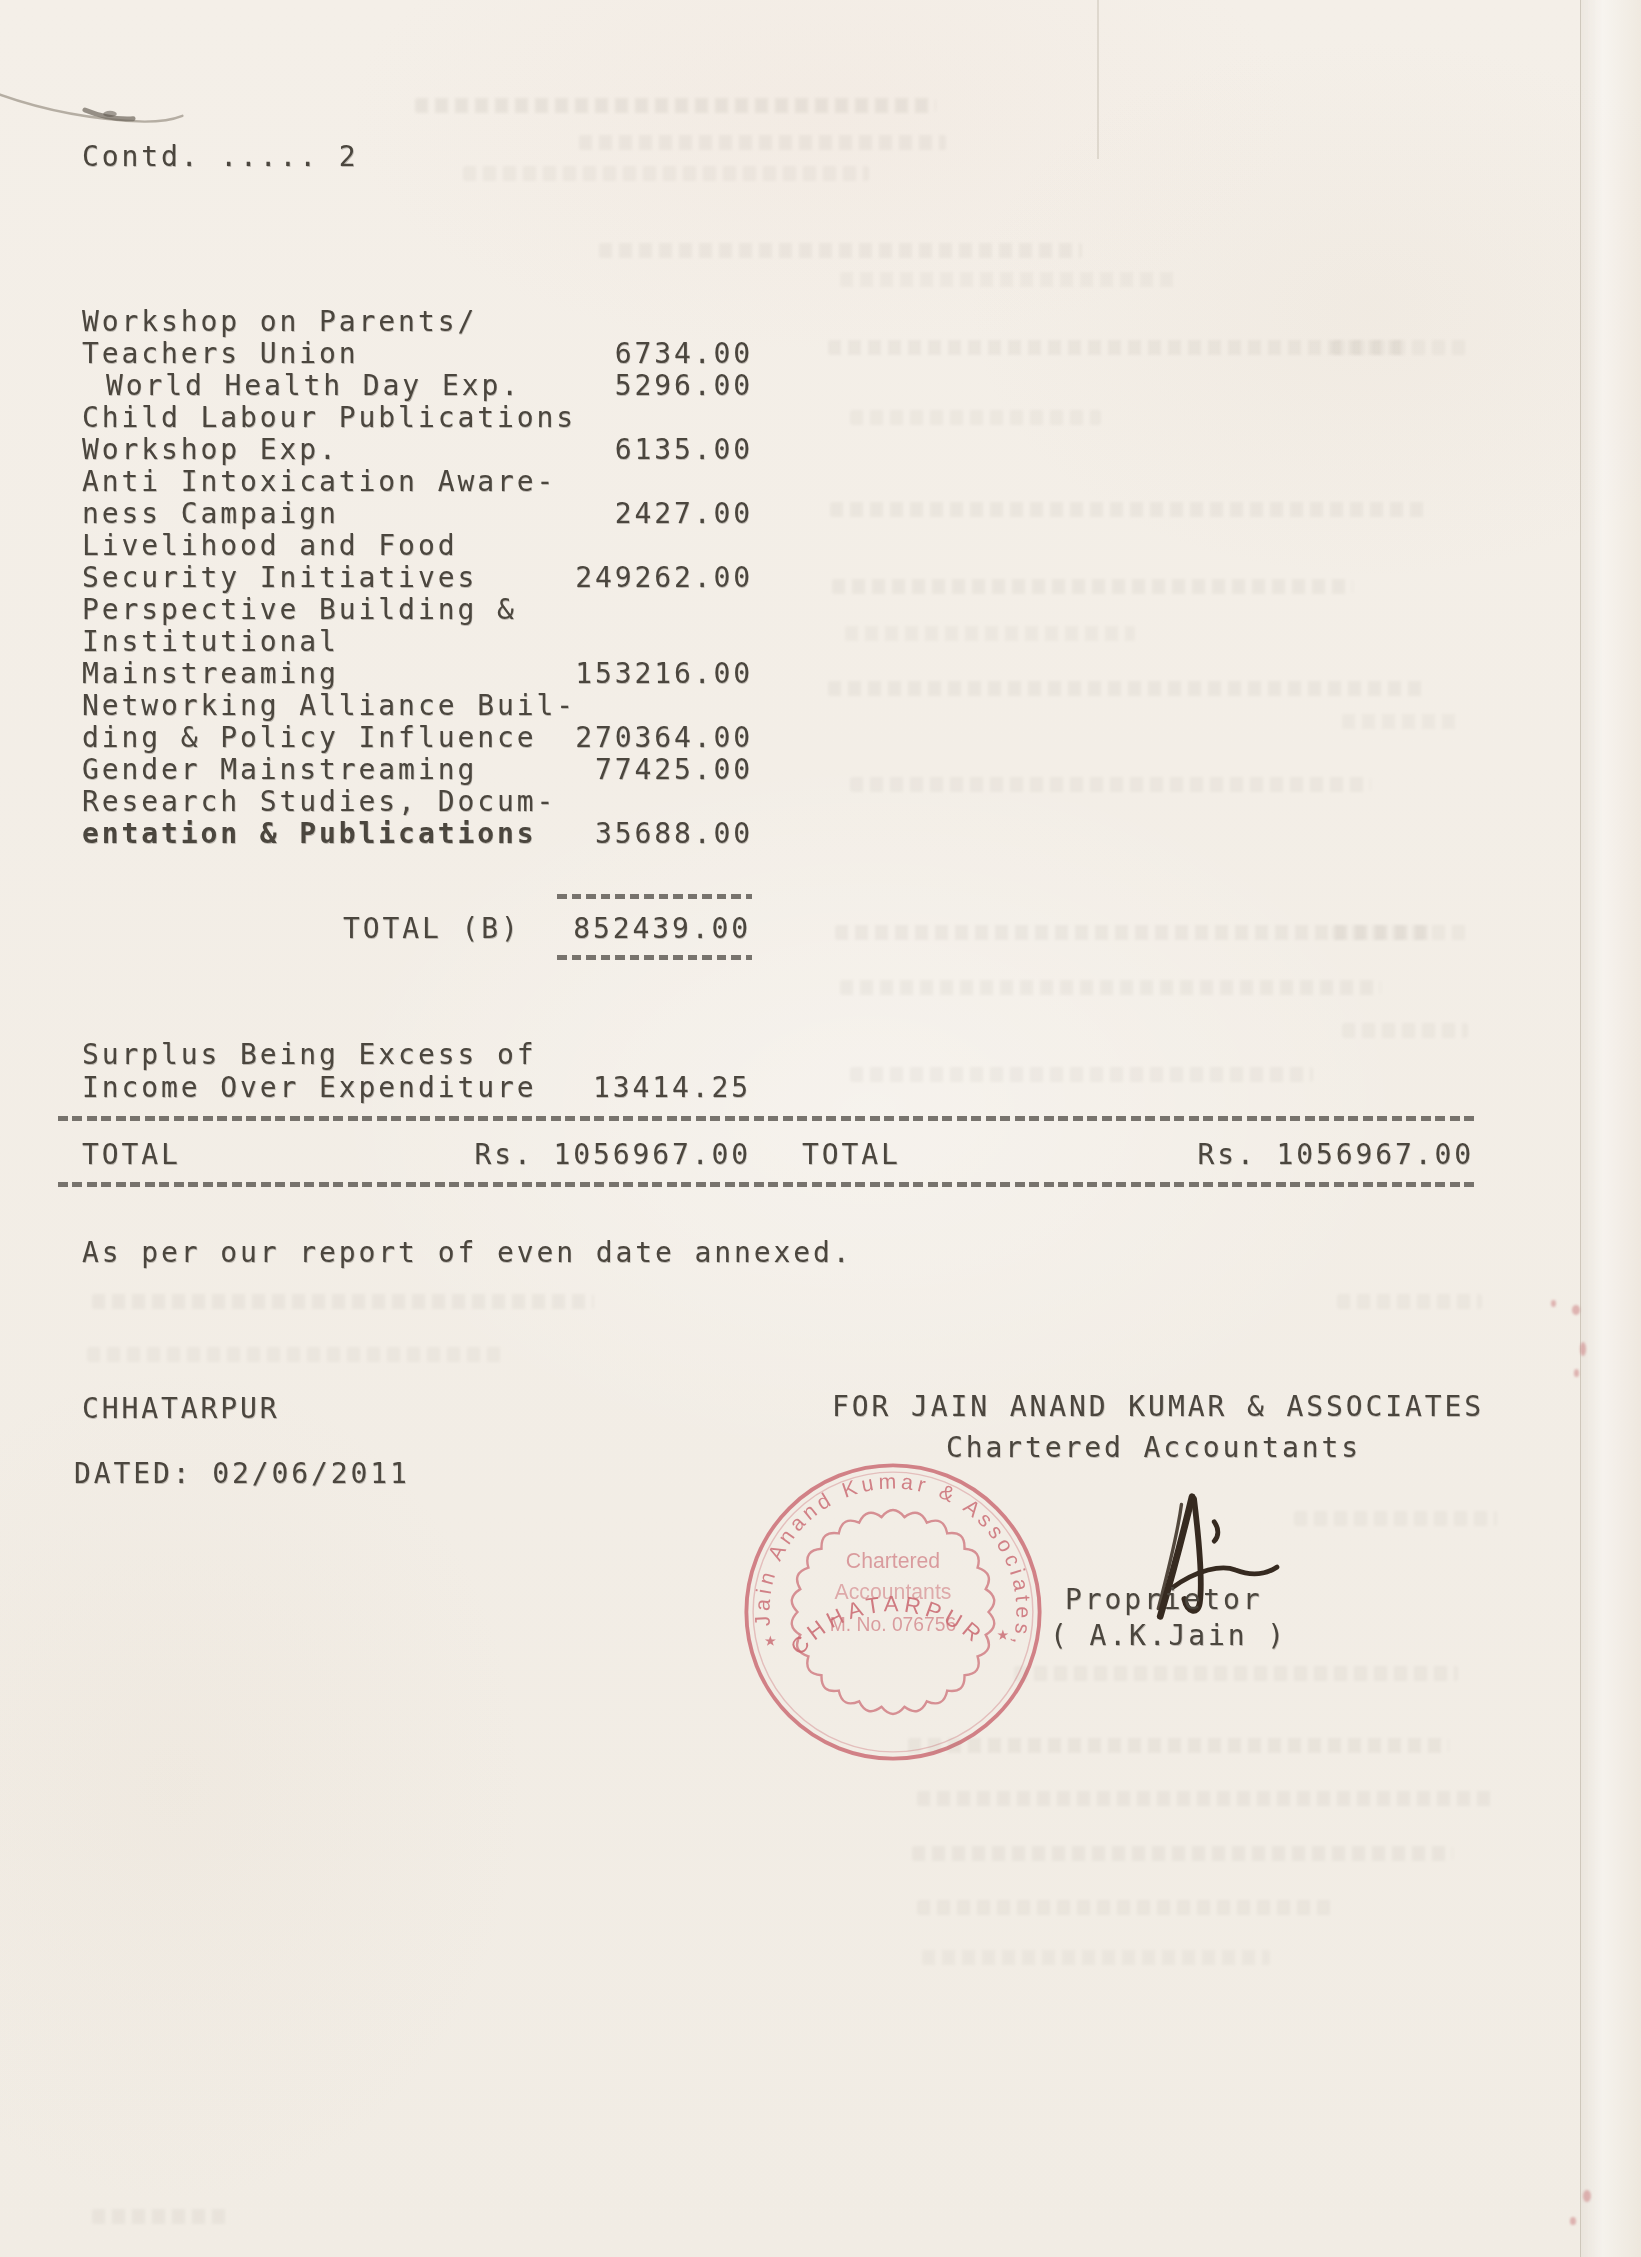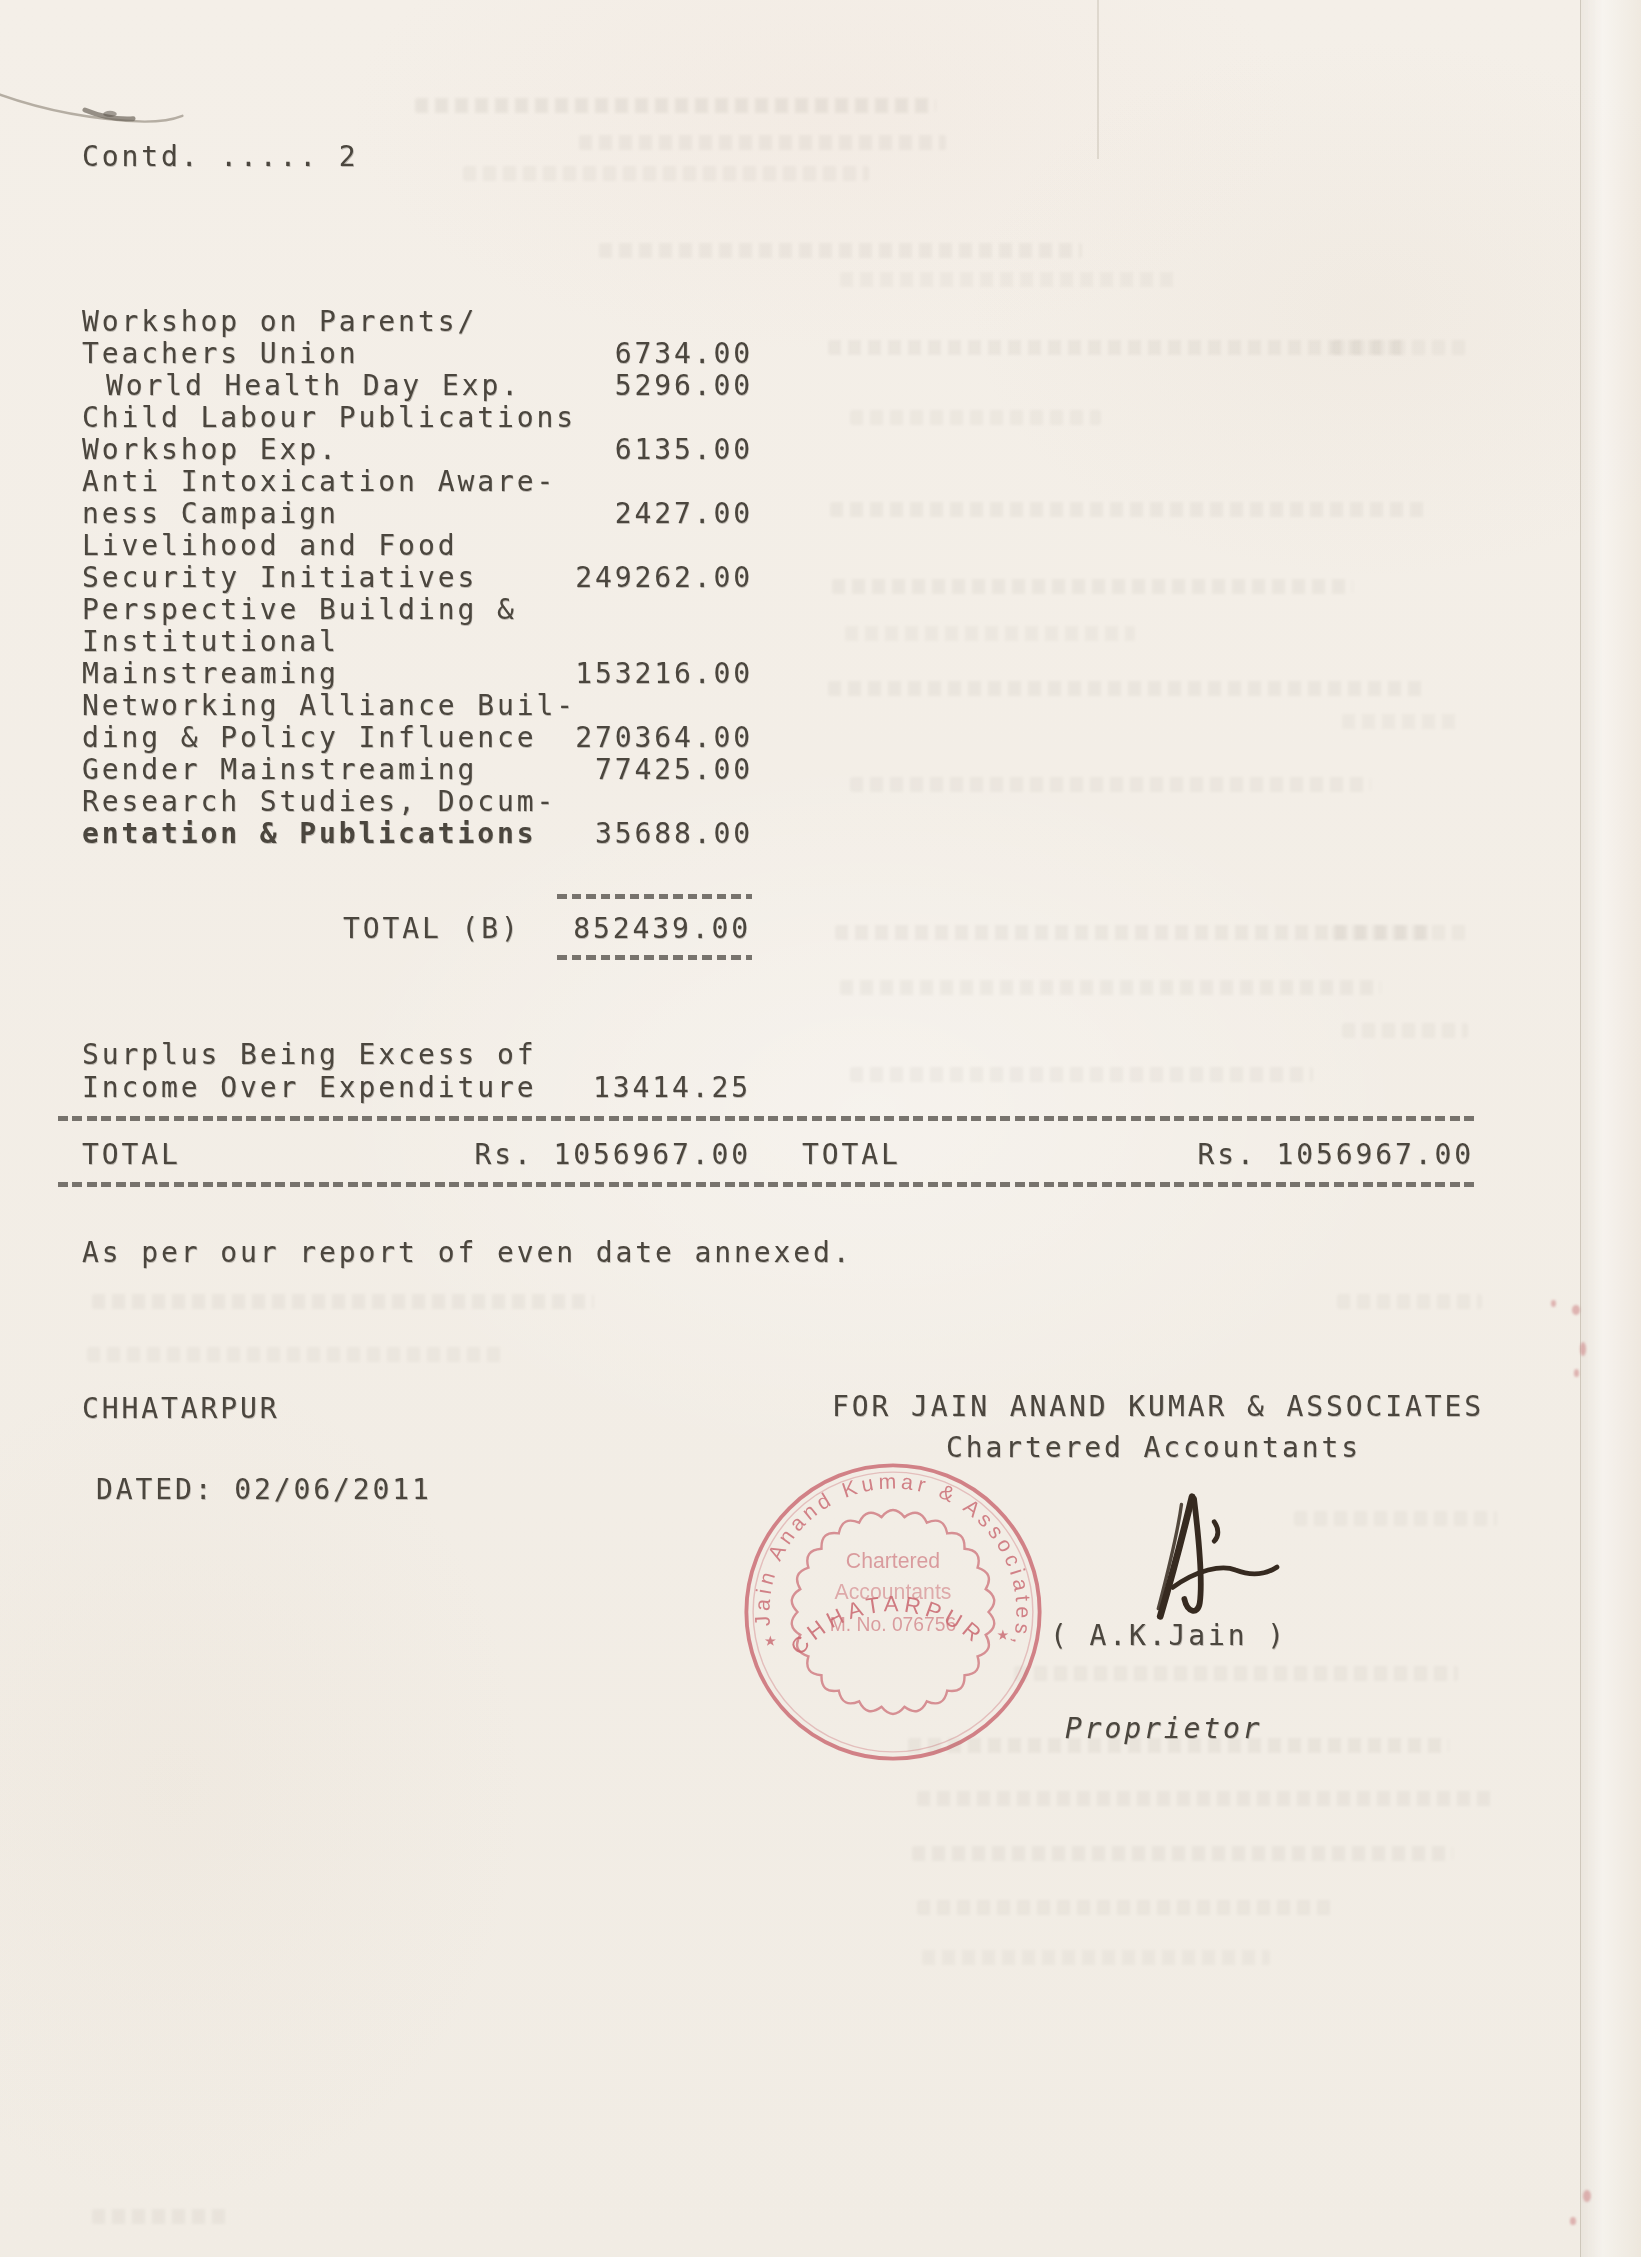--- a/index.html
+++ b/index.html
@@ -141,21 +141,21 @@
   <div class="dash" style="left:58px;top:1116px;width:1417px;"></div>
   <div class="typed" style="left:82px;top:1139px;">TOTAL</div>
   <div class="typed" style="right:890px;top:1139px;text-align:right;">Rs. 1056967.00</div>
   <div class="typed" style="left:802px;top:1139px;">TOTAL</div>
   <div class="typed" style="right:167px;top:1139px;text-align:right;">Rs. 1056967.00</div>
   <div class="dash" style="left:58px;top:1182px;width:1417px;"></div>
 
   <div class="typed" style="left:82px;top:1237px;">As per our report of even date annexed.</div>
 
   <div class="typed" style="left:82px;top:1393px;">CHHATARPUR</div>
-  <div class="typed" style="left:96px;top:1458px;margin-top:16px;">DATED: 02/06/2011</div>
+  <div class="typed" style="left:74px;top:1458px;">DATED: 02/06/2011</div>
   <div class="typed" style="left:832px;top:1391px;">FOR JAIN ANAND KUMAR &amp; ASSOCIATES</div>
   <div class="typed" style="left:946px;top:1432px;">Chartered Accountants</div>
 
   <svg class="stamp-svg" width="328" height="328" viewBox="0 0 340 340">
     <g opacity="0.88">
       <circle cx="170" cy="170" r="152" fill="none" stroke-width="4" opacity=".8" stroke="#c4545f"></circle>
       <circle cx="170" cy="170" r="145" fill="none" stroke-width="1.5" opacity=".35" stroke="#c4545f"></circle>
       <path id="arcTop" d="M46.3,203 A128,128 0 1,1 293.7,203" fill="none"></path>
       <text font-family="Liberation Sans, sans-serif" font-size="22" letter-spacing="4.5" opacity=".8" fill="#c4545f">
         <textPath href="#arcTop" startOffset="4%">Jain Anand Kumar &amp; Associates,</textPath>
@@ -177,21 +177,21 @@
     <g fill="none" stroke="#362a20" stroke-linecap="round">
       <path d="M55,12 C47,45 34,95 22,136" stroke-width="7"></path>
       <path d="M44,20 C40,50 30,90 20,128" stroke-width="3.5" opacity=".85"></path>
       <path d="M57,14 C62,55 66,100 63,122 C61,135 50,132 47,118" stroke-width="6"></path>
       <path d="M35,106 C60,88 86,82 100,88 C118,95 132,92 143,85" stroke-width="5"></path>
       <path d="M78,38 C83,45 83,53 78,58" stroke-width="5"></path>
     </g>
   </svg>
 
   <div class="typed" style="left:1050px;top:1620px;">( A.K.Jain )</div>
-  <div class="typed" style="left:1065px;top:1713px;font-style:italic;">Proprietor</div>
+  <div class="typed" style="left:1065px;top:1584px;">Proprietor</div>
 
   <div class="speck" style="left:1551px;top:1300px;width:4.8px;height:6.8px;"></div>
   <div class="speck" style="left:1572px;top:1305px;width:7.7px;height:9.7px;"></div>
   <div class="speck" style="left:1580px;top:1342px;width:5.8px;height:13.5px;"></div>
   <div class="speck" style="left:1574px;top:1369px;width:4.8px;height:7.7px;"></div>
   <div class="speck" style="left:1583px;top:2190px;width:7.7px;height:11.6px;"></div>
   <div class="speck" style="left:1570px;top:2217px;width:5.8px;height:7.7px;"></div>
 
   <div id="ghosts">
       <div class="ghost" style="left: 415px; top: 98px; width: 521px; opacity: 0.16;"></div>

